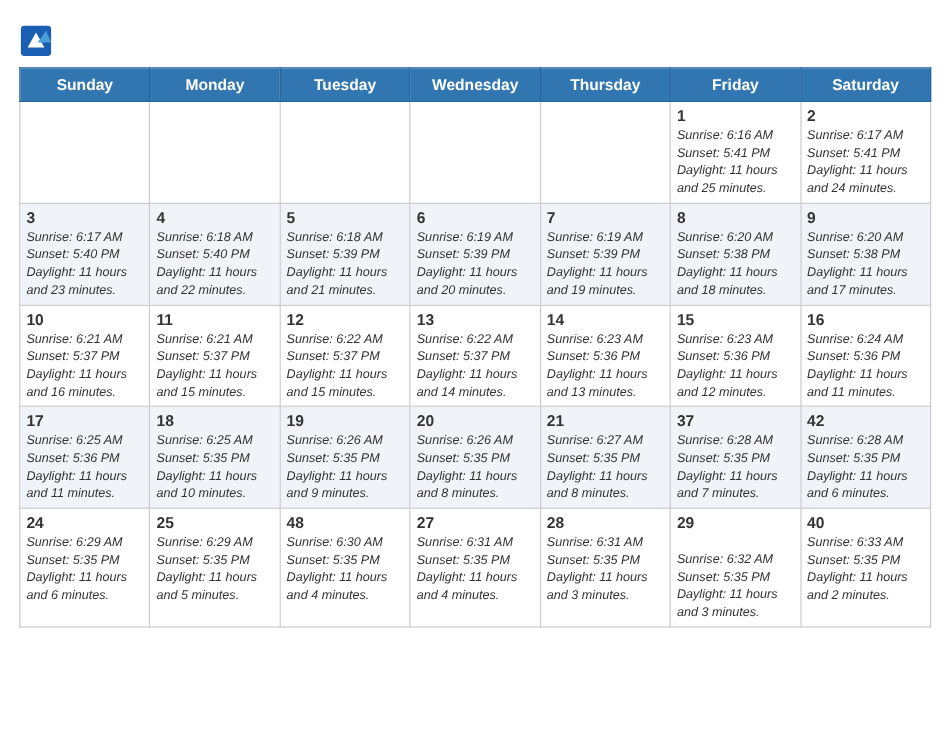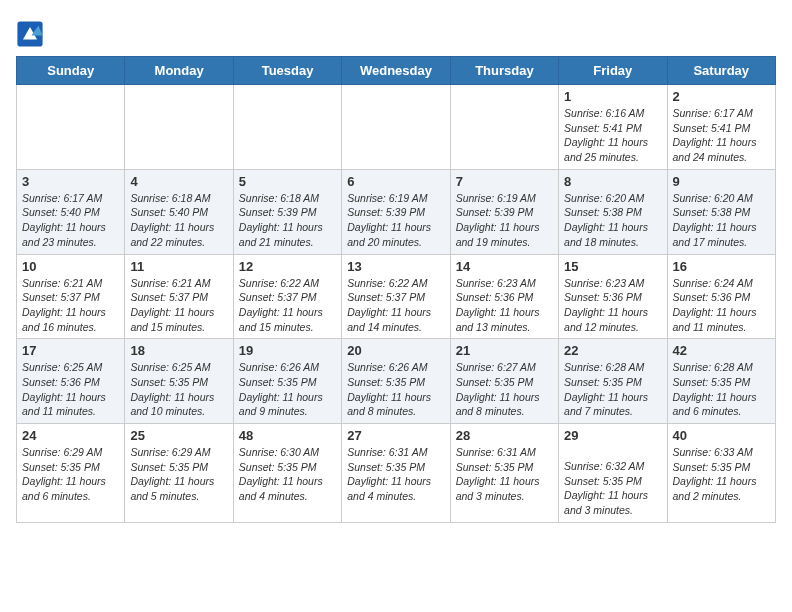--- a/index.html
+++ b/index.html
@@ -261,21 +261,21 @@
 Sunset: 5:35 PM
 Daylight: 11 hours and 8 minutes.</div>
         </td>
         <td>
           <span class="day-number">21</span>
           <div class="day-info" style="white-space: pre-line;">Sunrise: 6:27 AM
 Sunset: 5:35 PM
 Daylight: 11 hours and 8 minutes.</div>
         </td>
         <td>
-          <span class="day-number">22</span>
+          <span class="day-number">37</span>
           <div class="day-info" style="white-space: pre-line;">Sunrise: 6:28 AM
 Sunset: 5:35 PM
 Daylight: 11 hours and 7 minutes.</div>
         </td>
         <td>
           <span class="day-number">42</span>
           <div class="day-info" style="white-space: pre-line;">Sunrise: 6:28 AM
 Sunset: 5:35 PM
 Daylight: 11 hours and 6 minutes.</div>
         </td>

